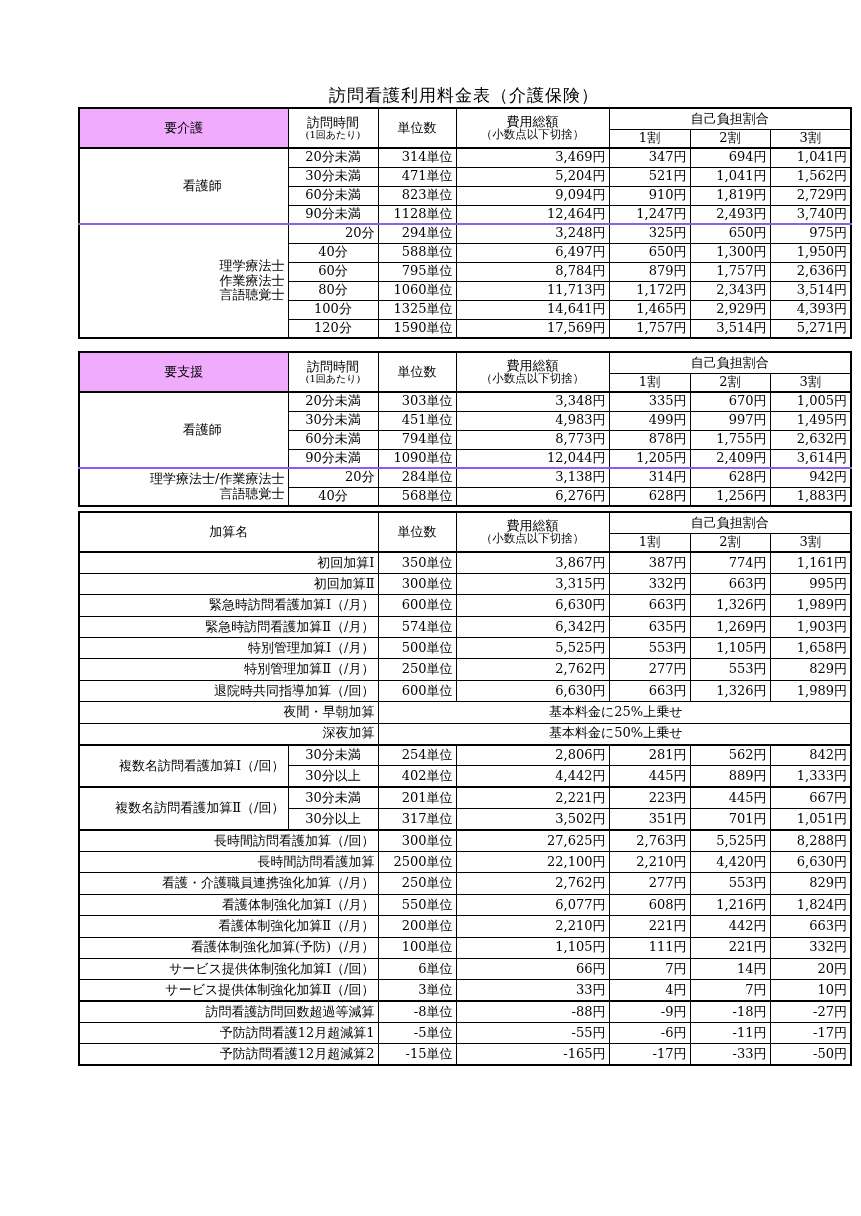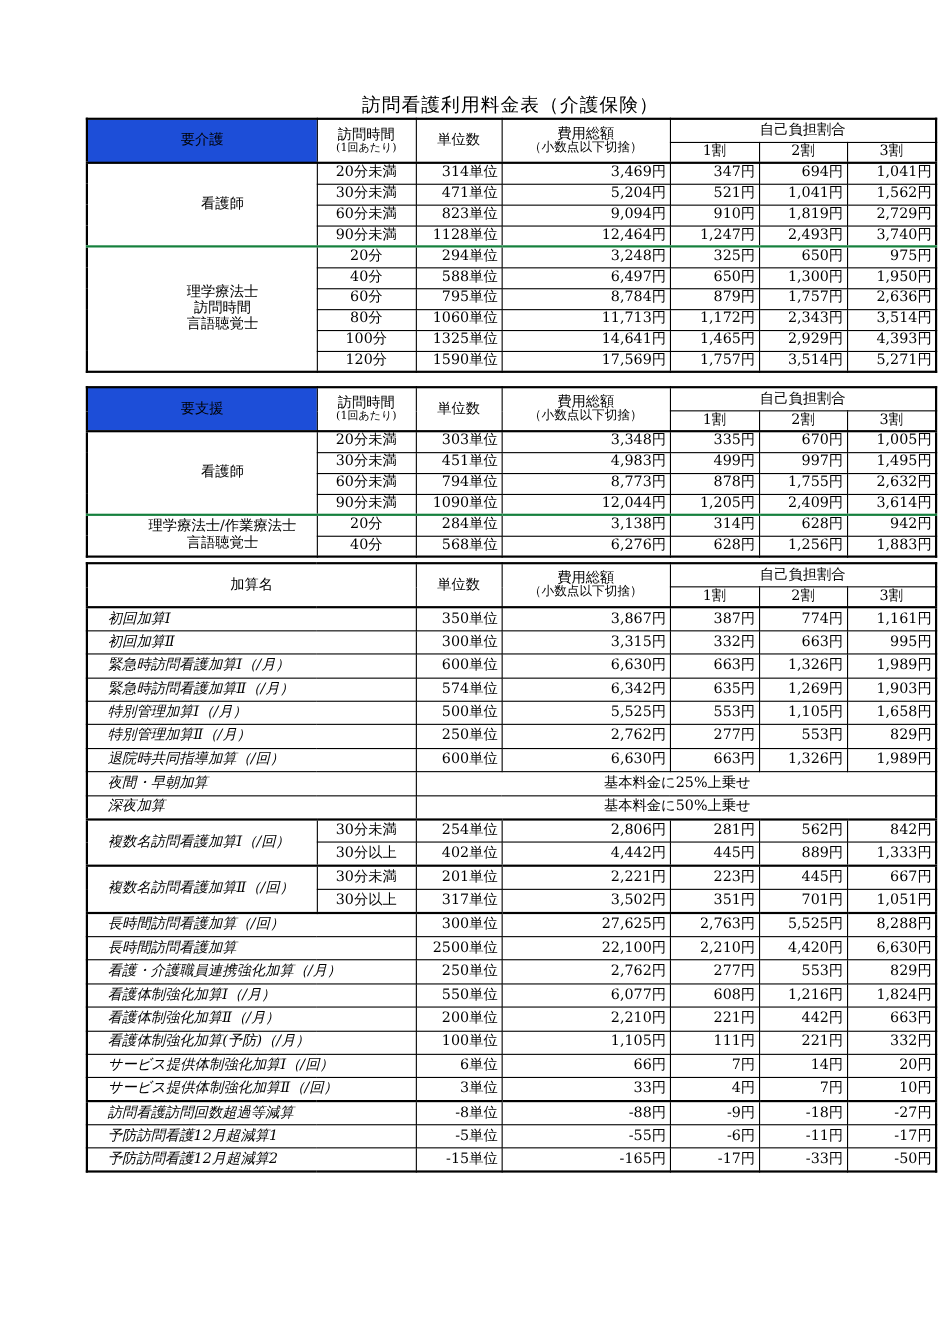--- a/index.html
+++ b/index.html
@@ -10,30 +10,30 @@
   .sec-heading{font-size:14px;margin-top:0;}
   .h-basic{margin-top:26px;}
   .h-addon{margin-top:18px;text-decoration:underline;text-underline-offset:3px;}
   .h-nonins{margin-top:24px;text-decoration:underline;text-underline-offset:3px;}
   .unitprice{font-size:13px;text-align:right;margin-top:6px;margin-bottom:1px;padding-right:2px;}
   table{border-collapse:collapse;table-layout:fixed;width:772px;border:2px solid #000;}
   td{border:1px solid #000;padding:0 3px;font-size:13px;line-height:1.12;overflow:hidden;
      vertical-align:middle;}
   thead{border-bottom:2px solid #000;}
   thead td{text-align:center;}
-  .corner{background:#1d4ed8;}
+  .corner{background:#f0abfc;}
   .sub{font-size:10px;line-height:1;}
   .sub2{font-size:11.5px;line-height:1.05;font-family:Liberation Mono, monospace;}
   .ctr{text-align:center;}
   .num{text-align:right;}
   .glabel{text-align:center;white-space:pre-line;padding-left:40px;}
-  .aname{text-align:left;padding-left:18px;font-style:italic;}
+  .aname{text-align:right;padding-left:4px;}
   .xtext{text-align:center;padding-left:6px;}
   tr.sep td{border-top:2px solid #000;}
-  tbody.groups tr.gstart td{border-top:2px solid #15803d;}
+  tbody.groups tr.gstart td{border-top:2px solid #8b5cf6;text-align:right;}
   .t-care tbody tr{height:19px;}
   .t-support tbody tr{height:19px;}
   .t-addon tbody tr{height:21.4px;}
   .t-addon thead tr.h1 td, .t-care thead tr.h1 td, .t-support thead tr.h1 td{height:20px;}
   .t-addon thead tr.h2 td, .t-care thead tr.h2 td, .t-support thead tr.h2 td{height:17px;}
   .t-care{margin-top:0;}
   .t-support{margin-top:12px;}
   .t-addon{margin-top:4px;}
 </style>
 </head>
@@ -104,21 +104,21 @@
           <tr>
             <td class="ctr">90分未満</td>
             <td class="num">1128単位</td>
             <td class="num">12,464円</td>
             <td class="num">1,247円</td>
             <td class="num">2,493円</td>
             <td class="num">3,740円</td>
           </tr>
           <tr class="gstart">
             <td class="glabel" rowspan="6">理学療法士
-訪問時間
+作業療法士
 言語聴覚士</td>
             <td class="ctr">20分</td>
             <td class="num">294単位</td>
             <td class="num">3,248円</td>
             <td class="num">325円</td>
             <td class="num">650円</td>
             <td class="num">975円</td>
           </tr>
           <tr>
             <td class="ctr">40分</td>

